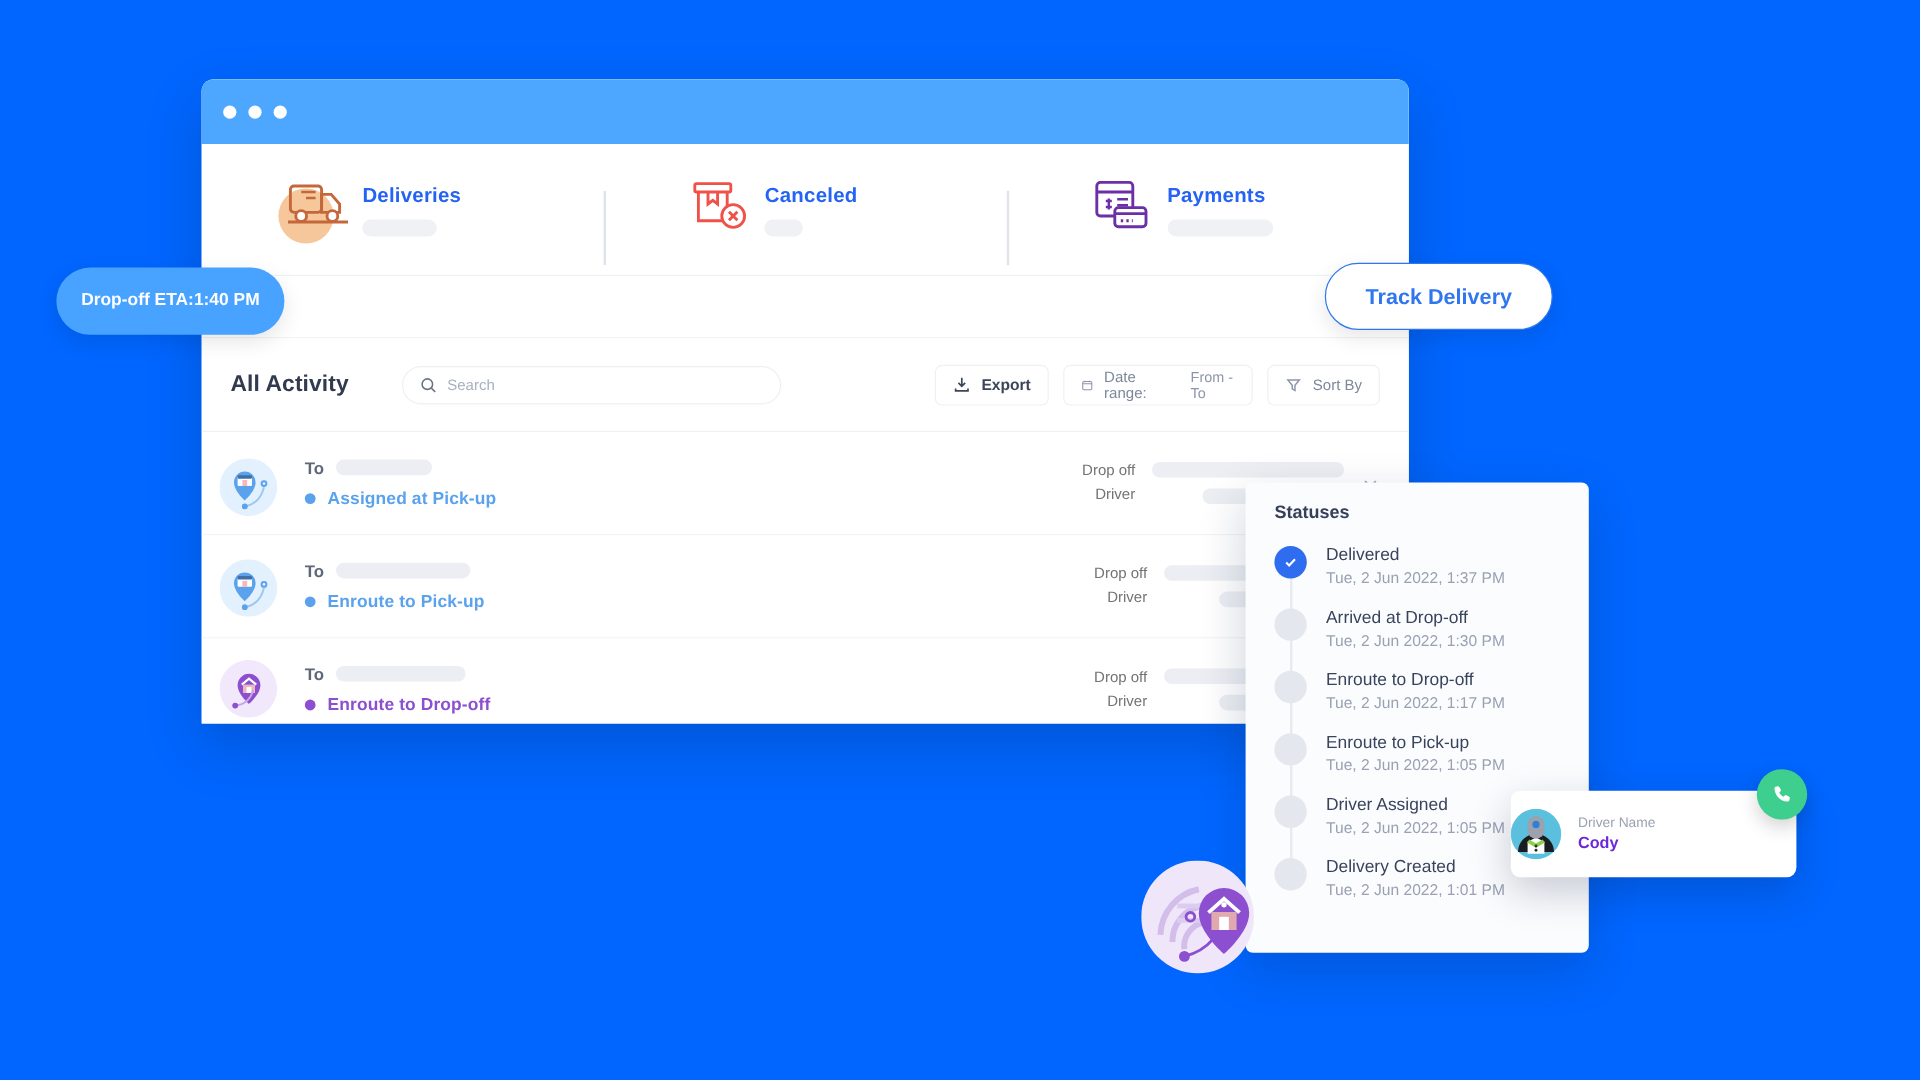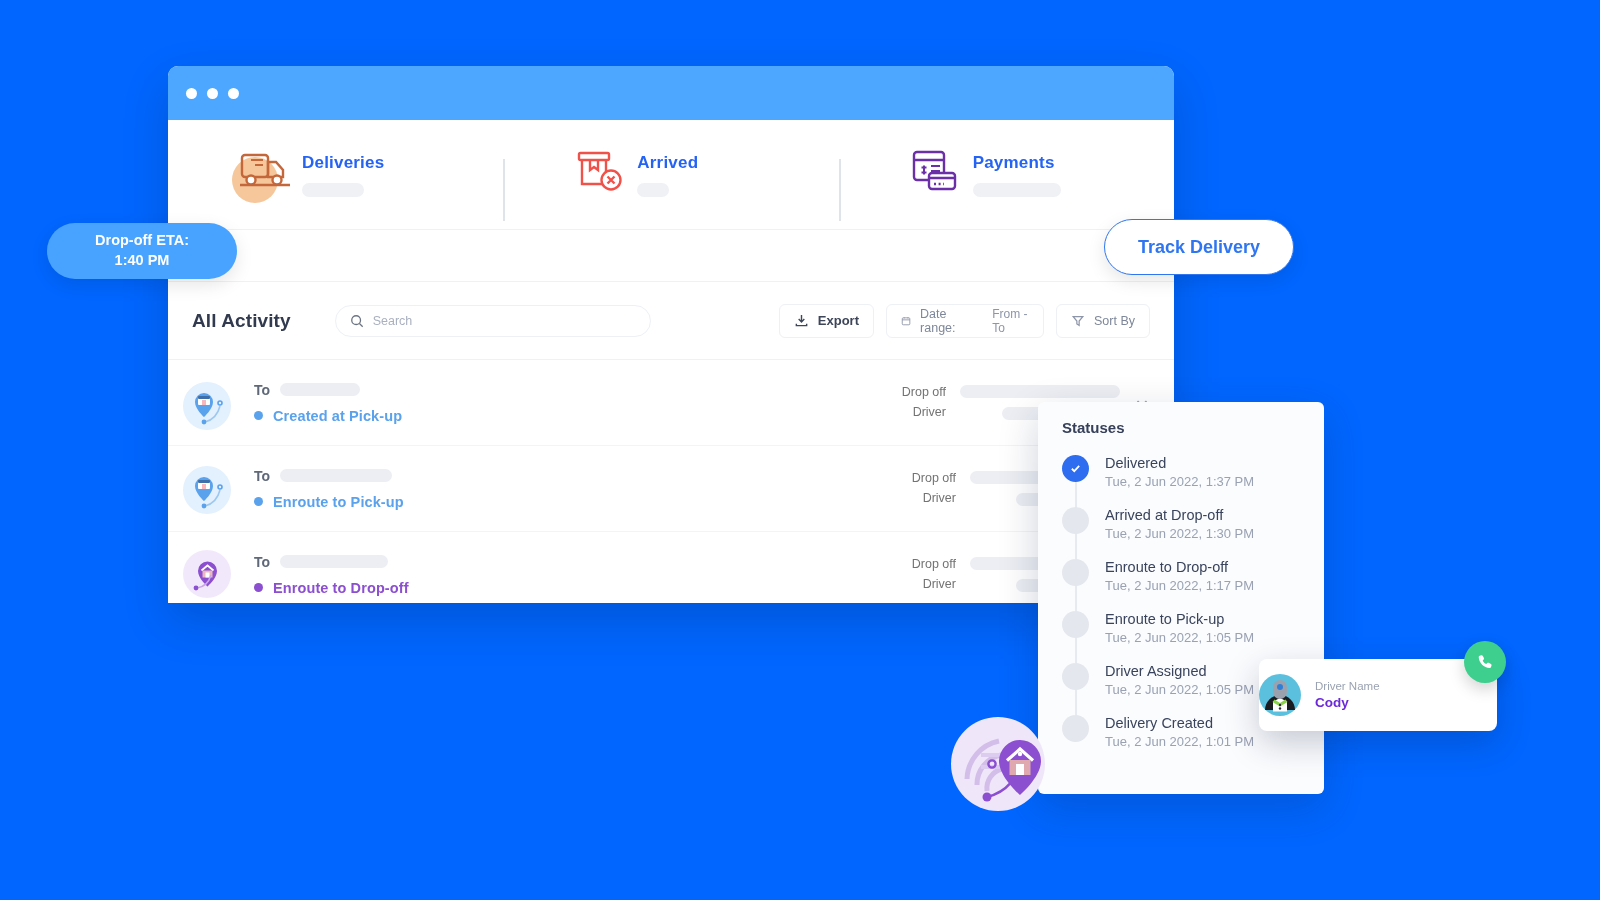--- a/index.html
+++ b/index.html
@@ -82,21 +82,21 @@
   .status-text { font-size: 14.5px; font-weight: 700; letter-spacing: .1px; }
   .row-right { margin-left: auto; display: flex; align-items: center; gap: 14px; }
   .rr-labels { text-align: right; font-size: 12.5px; color: #737373; line-height: 1.55; }
   .rr-bars { display: flex; flex-direction: column; gap: 9px; }
   .chev { color: #9aa2b2; }
 
   
   .pill-eta {
     position: absolute; left: 47px; top: 223px; width: 190px; height: 56px;
     background: #47A3FF; border-radius: 28px;
-    display: flex; flex-direction: column; align-items: center; justify-content: center;
+    display: flex; flex-direction: row; align-items: center; justify-content: center;
     color: #fff; font-weight: 700; font-size: 14.5px; line-height: 1.35;
     box-shadow: 0 6px 18px rgba(0,0,0,.10);
   }
   .pill-track {
     position: absolute; left: 1104px; top: 219px; width: 190px; height: 56px;
     background: #fff; border: 1.5px solid #2f76f0; border-radius: 28px;
     display: flex; align-items: center; justify-content: center;
     color: #2f76f0; font-weight: 700; font-size: 18px;
     box-shadow: 0 6px 18px rgba(0,0,0,.10);
   }
@@ -182,21 +182,21 @@
           <svg class="stat-glyph" width="54" height="46" viewBox="0 0 54 46" fill="none" stroke="#F0524A" stroke-width="2.4">
             <rect x="6" y="4" width="30" height="7" rx="1.5"></rect>
             <path d="M9 11v24h24V11"></path>
             <path d="M17 11v10l4-3 4 3V11"></path>
             <circle cx="38" cy="31" r="9.5" fill="#fff"></circle>
             <path d="M34.5 27.5l7 7M41.5 27.5l-7 7"></path>
           </svg>
           <div class="stat-blob" style="background:#F7C3C3; z-index:-1"></div>
         </div>
         <div class="stat-text">
-          <div class="stat-label">Arrived</div>
+          <div class="stat-label">Canceled</div>
           <div class="stat-bar" style="width:32px"></div>
         </div>
       </div>
 
       <div class="stat">
         <div class="stat-icon">
           <svg class="stat-glyph" width="54" height="46" viewBox="0 0 54 46" fill="none" stroke="#6B2FA8" stroke-width="2.4">
             <rect x="5" y="3" width="30" height="28" rx="3" fill="#fff"></rect>
             <line x1="5" y1="11" x2="35" y2="11"></line>
             <path d="M15 16.5v9M12.5 18.5h5M12.5 23.5h5" stroke-width="2"></path>
@@ -261,21 +261,21 @@
     <div class="rows">
 
       <div class="row">
         <div class="row-main">
           <div class="to-line">
             <span class="to-label">To</span>
             <span class="redact" style="width:80px"></span>
           </div>
           <div class="status-line">
             <span class="dot" style="background:#5AA2EC"></span>
-            <span class="status-text" style="color:#5AA2EC">Created at Pick-up</span>
+            <span class="status-text" style="color:#5AA2EC">Assigned at Pick-up</span>
           </div>
         </div>
         <div class="row-right">
           <div class="rr-labels">
             <div>Drop off</div>
             <div>Driver</div>
           </div>
           <div class="rr-bars">
             <span class="redact" style="width:160px"></span>
             <span class="redact" style="width:118px; margin-left:42px"></span>

